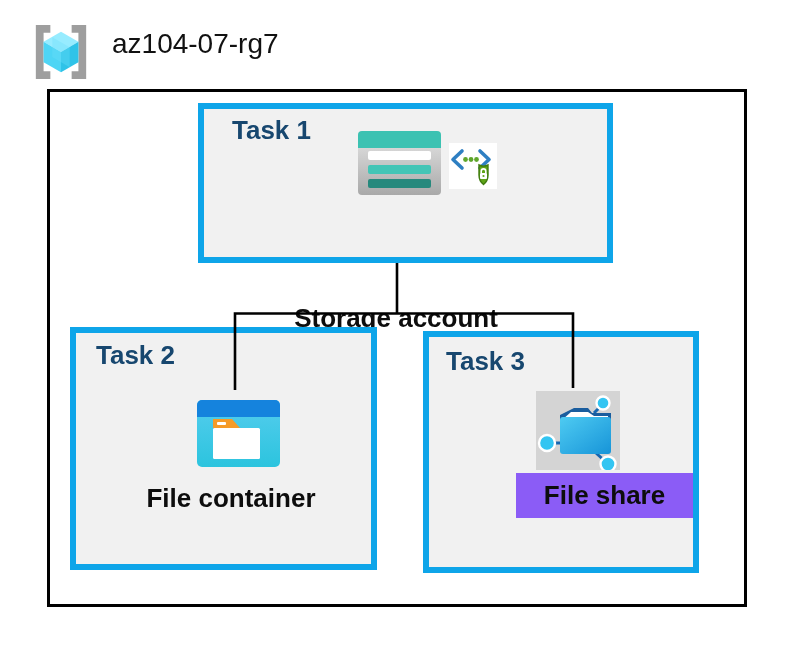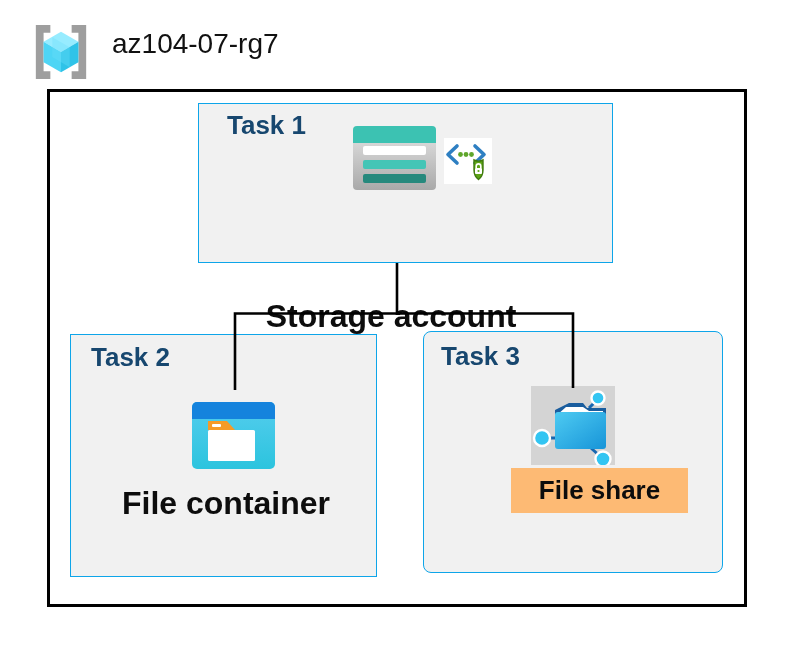--- a/index.html
+++ b/index.html
@@ -10,36 +10,36 @@
   .abs{position:absolute;}
   .header-title{
     position:absolute;left:112px;top:28px;font-size:28px;font-weight:normal;color:#111;
     letter-spacing:0px;
   }
   .outer-box{
     position:absolute;left:47px;top:89px;width:700px;height:518px;
     border:3px solid #000;background:#ffffff;box-sizing:border-box;
   }
   .task-box{
-    position:absolute;background:#f1f1f1;border:1px solid #0ea5e9;box-sizing:border-box;
+    position:absolute;background:#f1f1f1;border:6px solid #0ea5e9;box-sizing:border-box;
   }
   .task1{left:198px;top:103px;width:415px;height:160px;}
-  .task2{left:70px;top:334px;width:307px;height:243px;}
-  .task3{left:423px;top:331px;width:300px;height:242px;border-radius:8px;}
+  .task2{left:70px;top:327px;width:307px;height:243px;}
+  .task3{left:423px;top:331px;width:276px;height:242px;}
   .task-label{
     position:absolute;font-size:26px;font-weight:bold;color:#17476F;white-space:nowrap;
   }
   .resource-label{
-    position:absolute;font-size:32px;font-weight:bold;color:#0d0d0d;text-align:center;white-space:nowrap;
+    position:absolute;font-size:26px;font-weight:bold;color:#0d0d0d;text-align:center;white-space:nowrap;
   }
   .gray-chip{
     position:absolute;background:#d4d4d4;
   }
   .fileshare-label{
-    position:absolute;left:87px;top:136px;width:177px;height:45px;background:#fdba74;
+    position:absolute;left:87px;top:136px;width:177px;height:45px;background:#8b5cf6;
     font-size:26px;font-weight:bold;color:#0d0d0d;text-align:center;line-height:44px;
   }
   svg{display:block;}
   .connectors{position:absolute;left:0;top:0;pointer-events:none;}
 </style>
 </head>
 <body>
 
 <div class="canvas">
 

